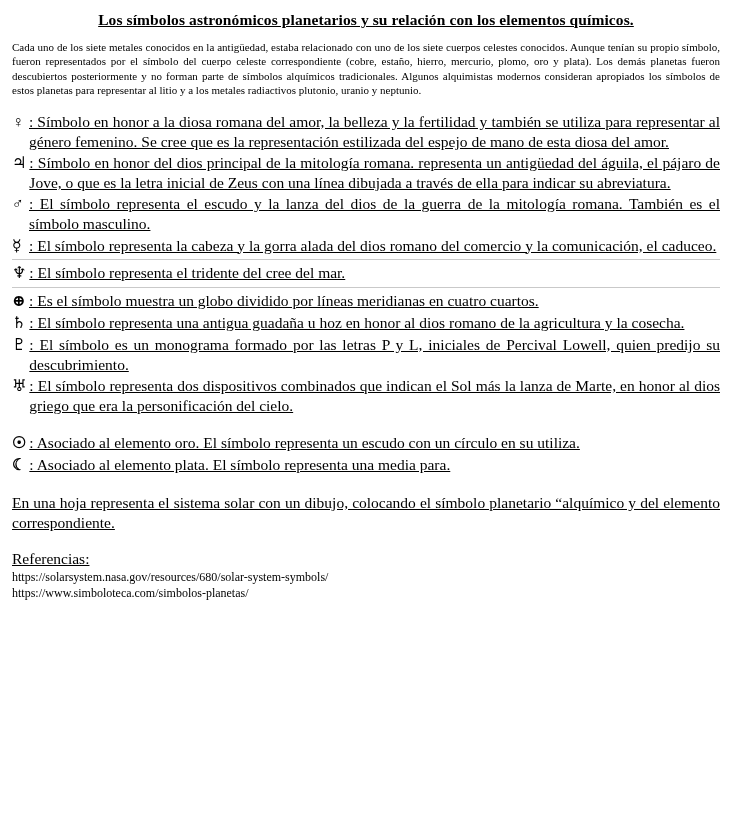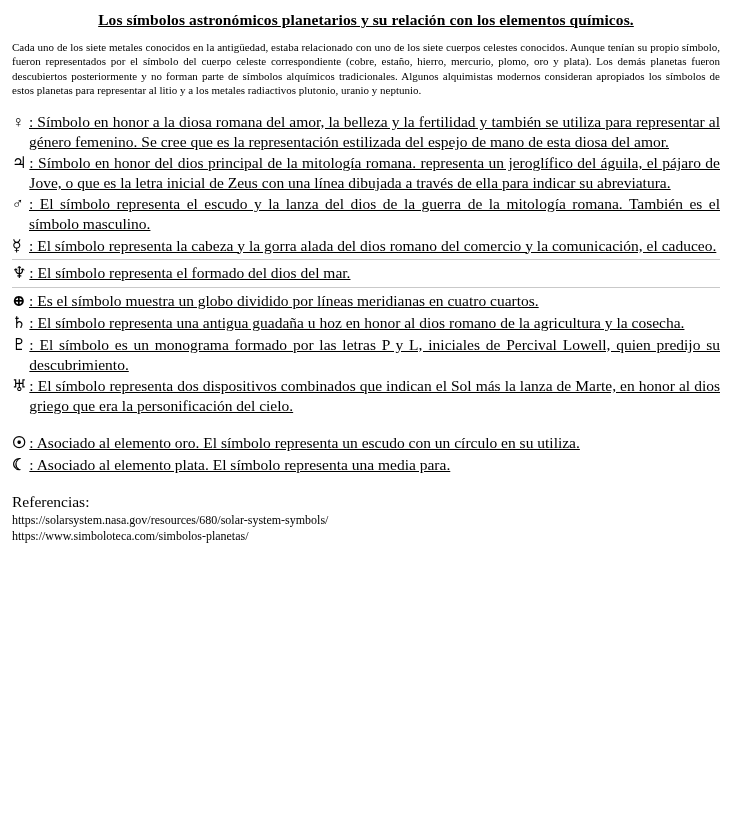--- a/index.html
+++ b/index.html
@@ -73,20 +73,21 @@
   }
   .closing {
     font-size: 15.5px;
     line-height: 1.32;
     text-align: justify;
     text-decoration: underline;
     margin: 0 4px 16px 4px;
   }
   .refs-heading {
     font-size: 15.5px;
+    text-decoration: underline;
     margin: 0 4px 2px 4px;
   }
   .ref-line {
     font-size: 12px;
     line-height: 1.25;
     margin: 0 4px 1px 4px;
     word-break: break-all;
   }
 </style>
 </head>
@@ -100,38 +101,38 @@
 
   <div class="sym-list">
 
     <div class="sym-item">
       <span class="glyph">♀</span>
       <span class="txt">: Símbolo en honor a la diosa romana del amor, la belleza y la fertilidad y también se utiliza para representar al género femenino. Se cree que es la representación estilizada del espejo de mano de esta diosa del amor.</span>
     </div>
 
     <div class="sym-item">
       <span class="glyph">♃</span>
-      <span class="txt">: Símbolo en honor del dios principal de la mitología romana. representa un jeroglífico del águila, el pájaro de Jove, o que es la letra inicial de Zeus con una línea dibujada a través de ella para indicar su abreviatura.</span>
+      <span class="txt">: Símbolo en honor del dios principal de la mitología romana. representa un antigüedad del águila, el pájaro de Jove, o que es la letra inicial de Zeus con una línea dibujada a través de ella para indicar su abreviatura.</span>
     </div>
 
     <div class="sym-item">
       <span class="glyph">♂</span>
       <span class="txt">: El símbolo representa el escudo y la lanza del dios de la guerra de la mitología romana. También es el símbolo masculino.</span>
     </div>
 
     <div class="sym-item">
       <span class="glyph">☿</span>
       <span class="txt">: El símbolo representa la cabeza y la gorra alada del dios romano del comercio y la comunicación, el caduceo.</span>
     </div>
 
     <hr class="hr-line">
 
     <div class="sym-item">
       <span class="glyph">♆</span>
-      <span class="txt">: El símbolo representa el formado del dios del mar.</span>
+      <span class="txt">: El símbolo representa el tridente del cree del mar.</span>
     </div>
 
     <hr class="hr-line">
 
     <div class="sym-item">
       <span class="glyph">⊕</span>
       <span class="txt">: Es el símbolo muestra un globo dividido por líneas meridianas en cuatro cuartos.</span>
     </div>
 
     <div class="sym-item">
@@ -158,18 +159,19 @@
 
     <div class="sym-item">
       <span class="glyph">☾</span>
       <span class="txt">: Asociado al elemento plata. El símbolo representa una media para.</span>
     </div>
 
   </div>
 
   <div class="gap-med"></div>
 
+  <p class="closing">En una hoja representa el sistema solar con un dibujo, colocando el símbolo planetario “alquímico y del elemento correspondiente.</p>
 
   <div class="refs-heading">Referencias:</div>
   <div class="ref-line">https://solarsystem.nasa.gov/resources/680/solar-system-symbols/</div>
   <div class="ref-line">https://www.simboloteca.com/simbolos-planetas/</div>
 
 </div>
 
 </body></html>

